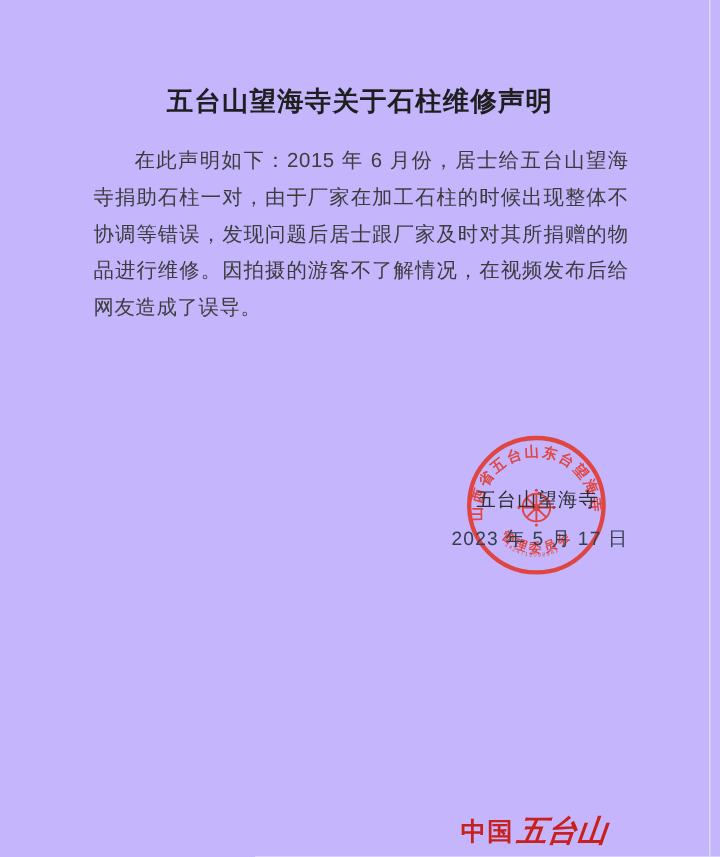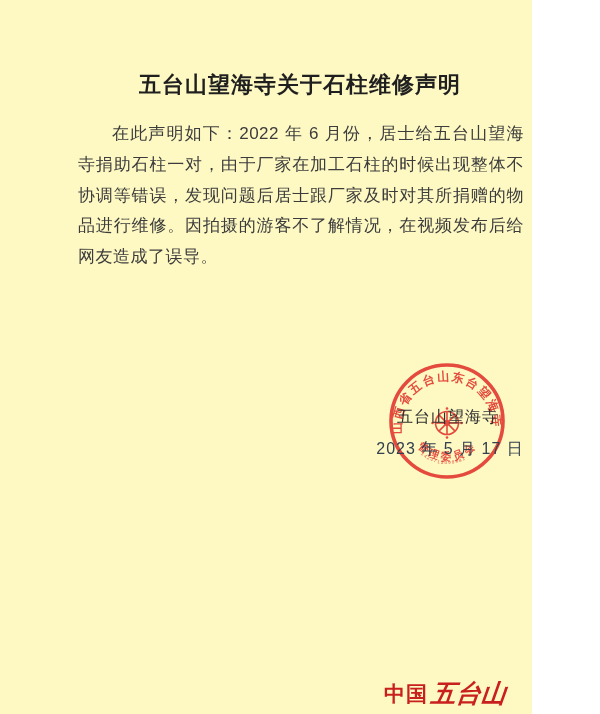--- a/index.html
+++ b/index.html
@@ -1,23 +1,23 @@
 <!DOCTYPE html>
 <html><head>
 <meta charset="utf-8">
 <style>
   * { margin: 0; padding: 0; box-sizing: border-box; }
   html, body { background: #ffffff; }
   body { font-family: "Liberation Sans", "DejaVu Sans", sans-serif; }
 
   .page {
     position: relative;
-    width: 532px;
+    width: 600px;
     height: 714px;
-    background: #fef9c3;
+    background: #c4b5fd;
     overflow: hidden;
   }
 
   .page-edge-line {
     position: absolute;
     left: 591px;
     top: 0;
     width: 1px;
     height: 714px;
     background: #e2e2e2;
@@ -140,21 +140,21 @@
 </head>
 <body>
 
 <div class="page">
 
   <div class="page-edge-line"></div>
 
   <h1 class="doc-title">五台山望海寺关于石柱维修声明</h1>
 
   <div class="doc-body">
-    <p>在此声明如下：2022 年 6 月份，居士给五台山望海寺捐助石柱一对，由于厂家在加工石柱的时候出现整体不协调等错误，发现问题后居士跟厂家及时对其所捐赠的物品进行维修。因拍摄的游客不了解情况，在视频发布后给网友造成了误导。</p>
+    <p>在此声明如下：2015 年 6 月份，居士给五台山望海寺捐助石柱一对，由于厂家在加工石柱的时候出现整体不协调等错误，发现问题后居士跟厂家及时对其所捐赠的物品进行维修。因拍摄的游客不了解情况，在视频发布后给网友造成了误导。</p>
   </div>
 
   <div class="seal-wrap">
     <svg width="122" height="122" viewBox="0 0 122 122">
       <defs>
         <path id="arcTop" d="M 16 76 A 46 46 0 1 1 106 76" fill="none"></path>
         <path id="arcBottom" d="M 31 86 A 39 39 0 0 0 91 86" fill="none"></path>
         <path id="arcSerial" d="M 33 93 A 41 41 0 0 0 89 93" fill="none"></path>
       </defs>
 

